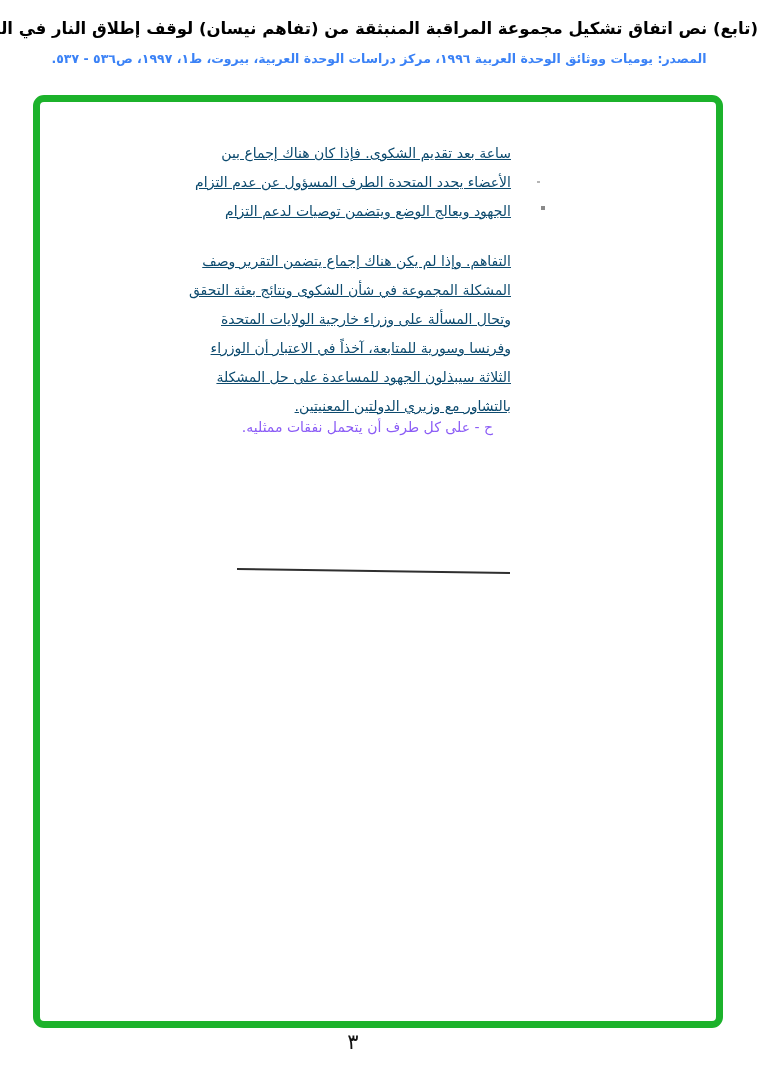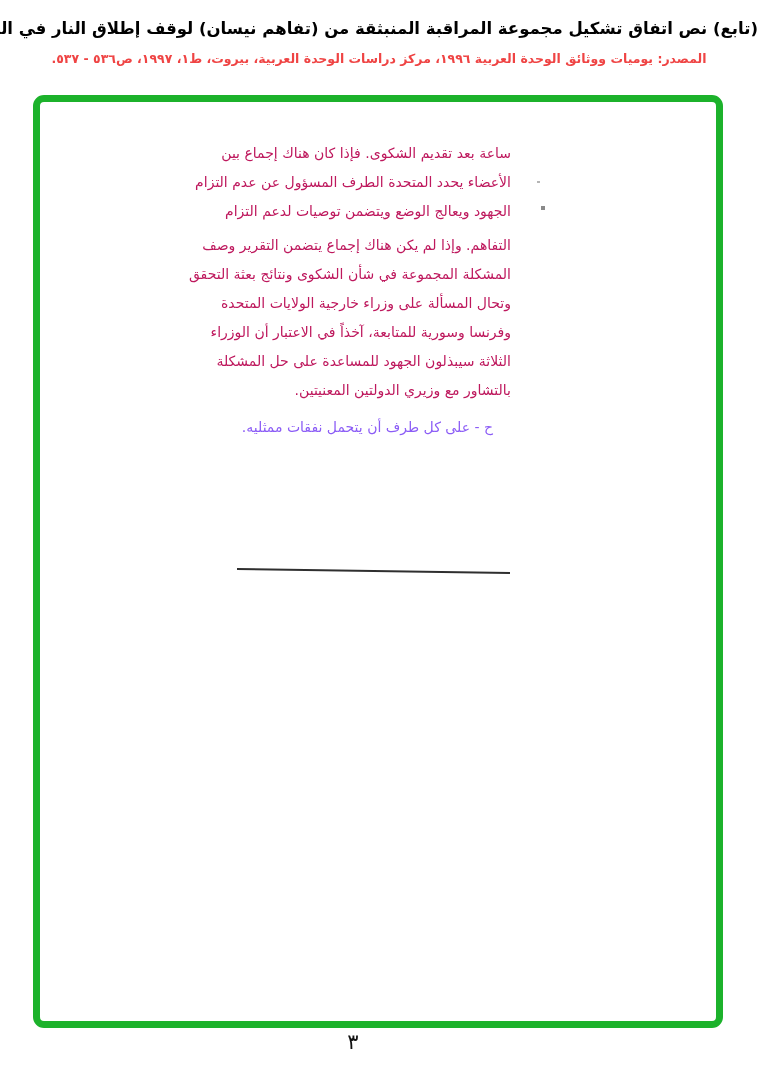--- a/index.html
+++ b/index.html
@@ -34,21 +34,21 @@
   }
   .hdr-source {
     position: absolute;
     top: 51px;
     left: 0;
     width: 758px;
     direction: rtl;
     text-align: center;
     font-size: 12.5px;
     font-weight: bold;
-    color: #ef4444;
+    color: #3b82f6;
     white-space: nowrap;
   }
   
   .frame {
     position: absolute;
     left: 33px;
     top: 95px;
     width: 690px;
     height: 933px;
     box-sizing: border-box;
@@ -65,24 +65,25 @@
   }
   .doc-line {
     direction: rtl;
     unicode-bidi: plaintext;
     font-size: 14px;
     line-height: 29px;
     height: 29px;
     text-align: justify;
     text-align-last: justify;
     white-space: nowrap;
-    color: #be185d;
+    color: #0c4a6e;
+    text-decoration: underline;
   }
   .doc-line.para-gap {
-    margin-top: 5px;
+    margin-top: 21px;
   }
   .doc-line.last-line {
     text-align-last: right;
   }
   .clause {
     position: absolute;
     right: 265px;
     top: 415px;
     direction: rtl;
     font-size: 14px;

